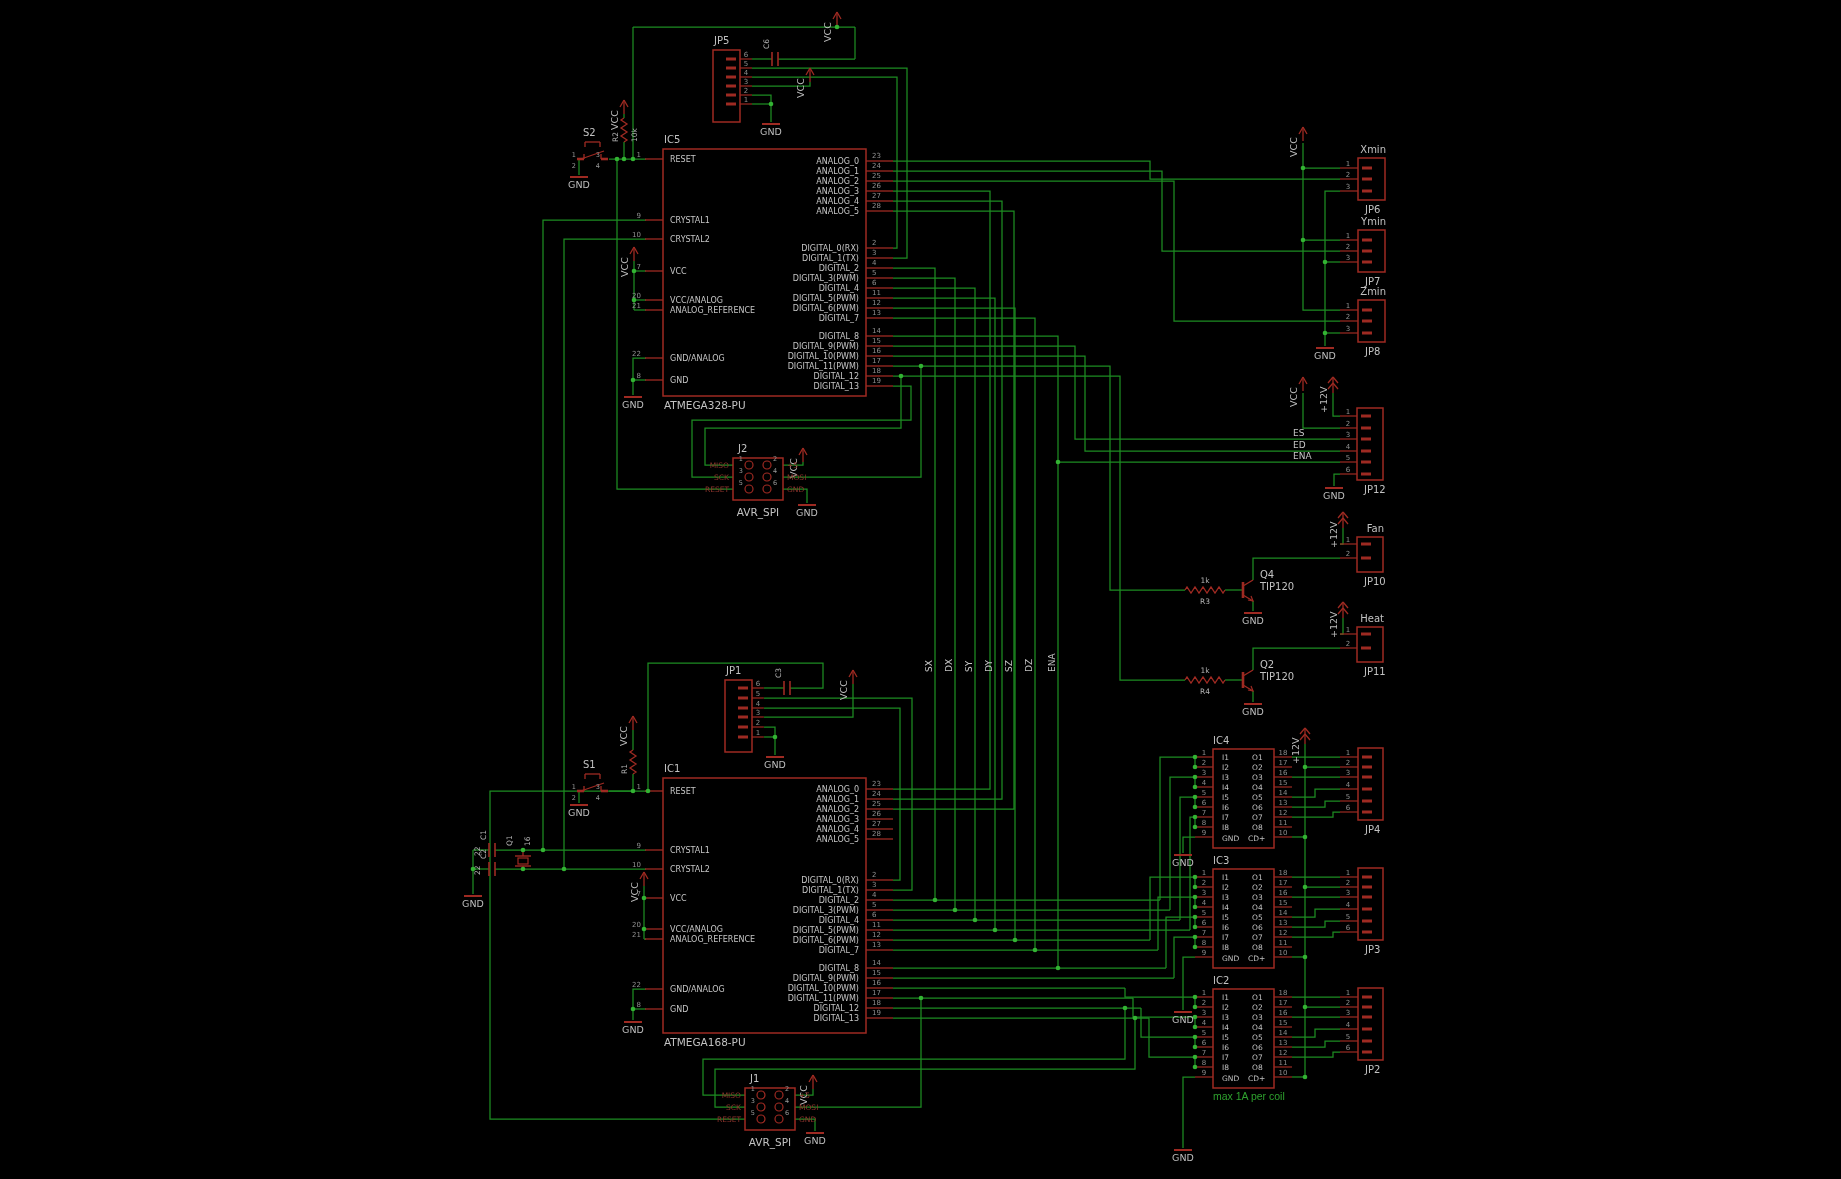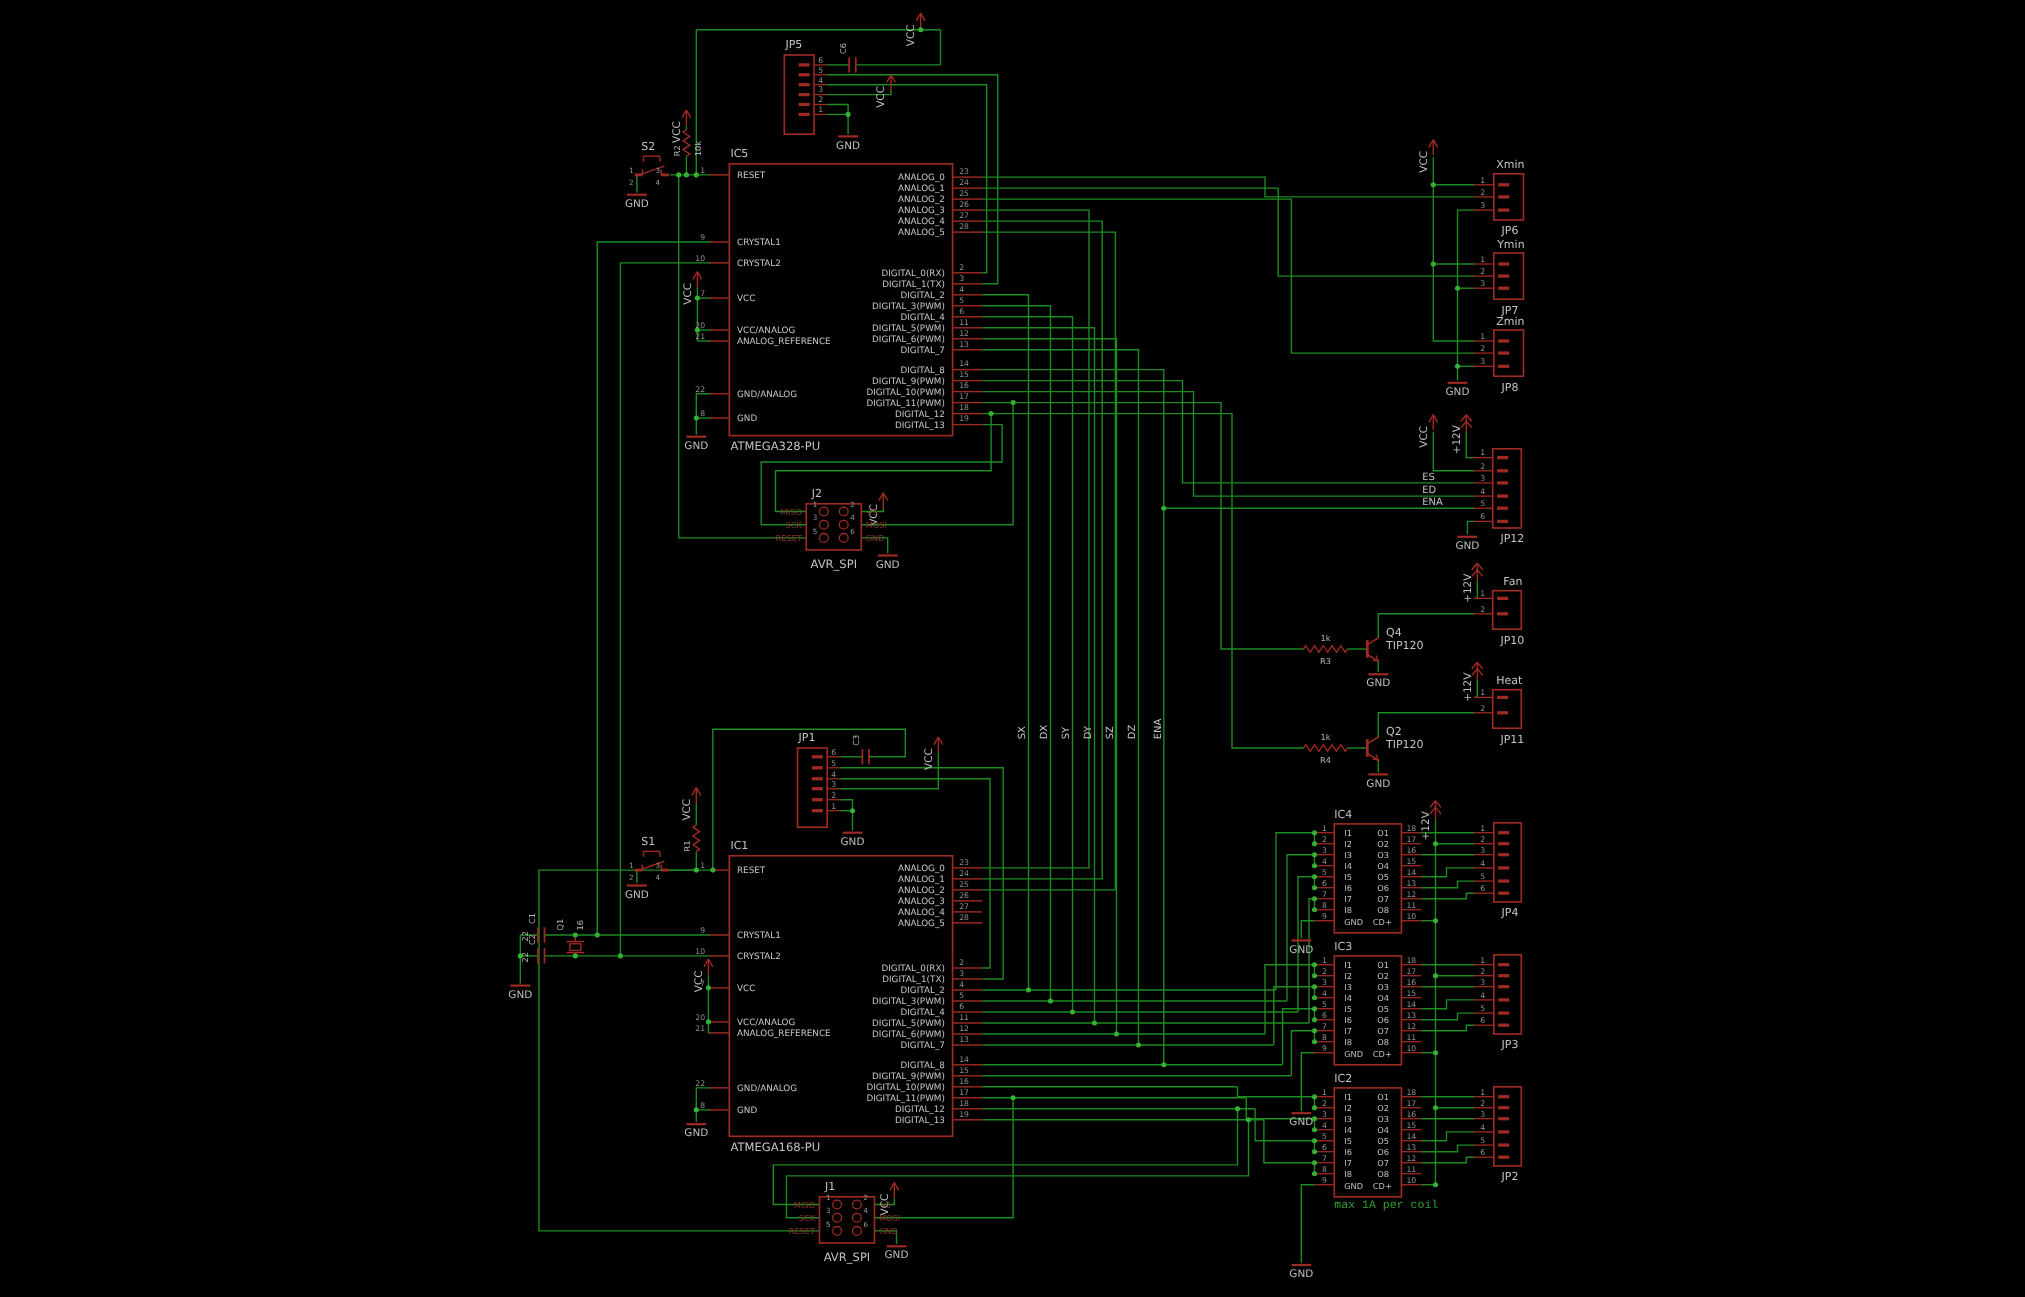--- a/index.html
+++ b/index.html
@@ -1,20 +1,20 @@
 <!DOCTYPE html>
 <html><head>
 <meta charset="utf-8">
 <style>
   html,body{margin:0;padding:0;background:#000;}
   .stage{position:relative;width:1841px;height:1179px;background:#000;overflow:hidden;
          font-family:"DejaVu Sans",sans-serif;}
   .stage svg{position:absolute;left:0;top:0;}
   .note{position:absolute;left:1213px;top:1090px;color:#2ea12e;
-        font-size:10.5px;font-family:Liberation Mono, monospace;}
+        font-size:10.5px;font-family:Liberation Sans, sans-serif;}
   text{font-family:"DejaVu Sans",sans-serif;}
   .tn{fill:#c6c6c6;font-size:8px;}
   .tu{fill:#8f8f8f;font-size:7px;}
   .tr{fill:#c2c2c2;font-size:10px;}
   .tp{fill:#c2c2c2;font-size:10.5px;}
   .tg{fill:#bdbdbd;font-size:9.5px;}
   .ts{fill:#9a9a9a;font-size:6.5px;}
   .tm{fill:#8d342c;font-size:7.5px;}
   .tv{fill:#b3b3b3;font-size:7.5px;}
   .tnet{fill:#c6c6c6;font-size:9px;}

